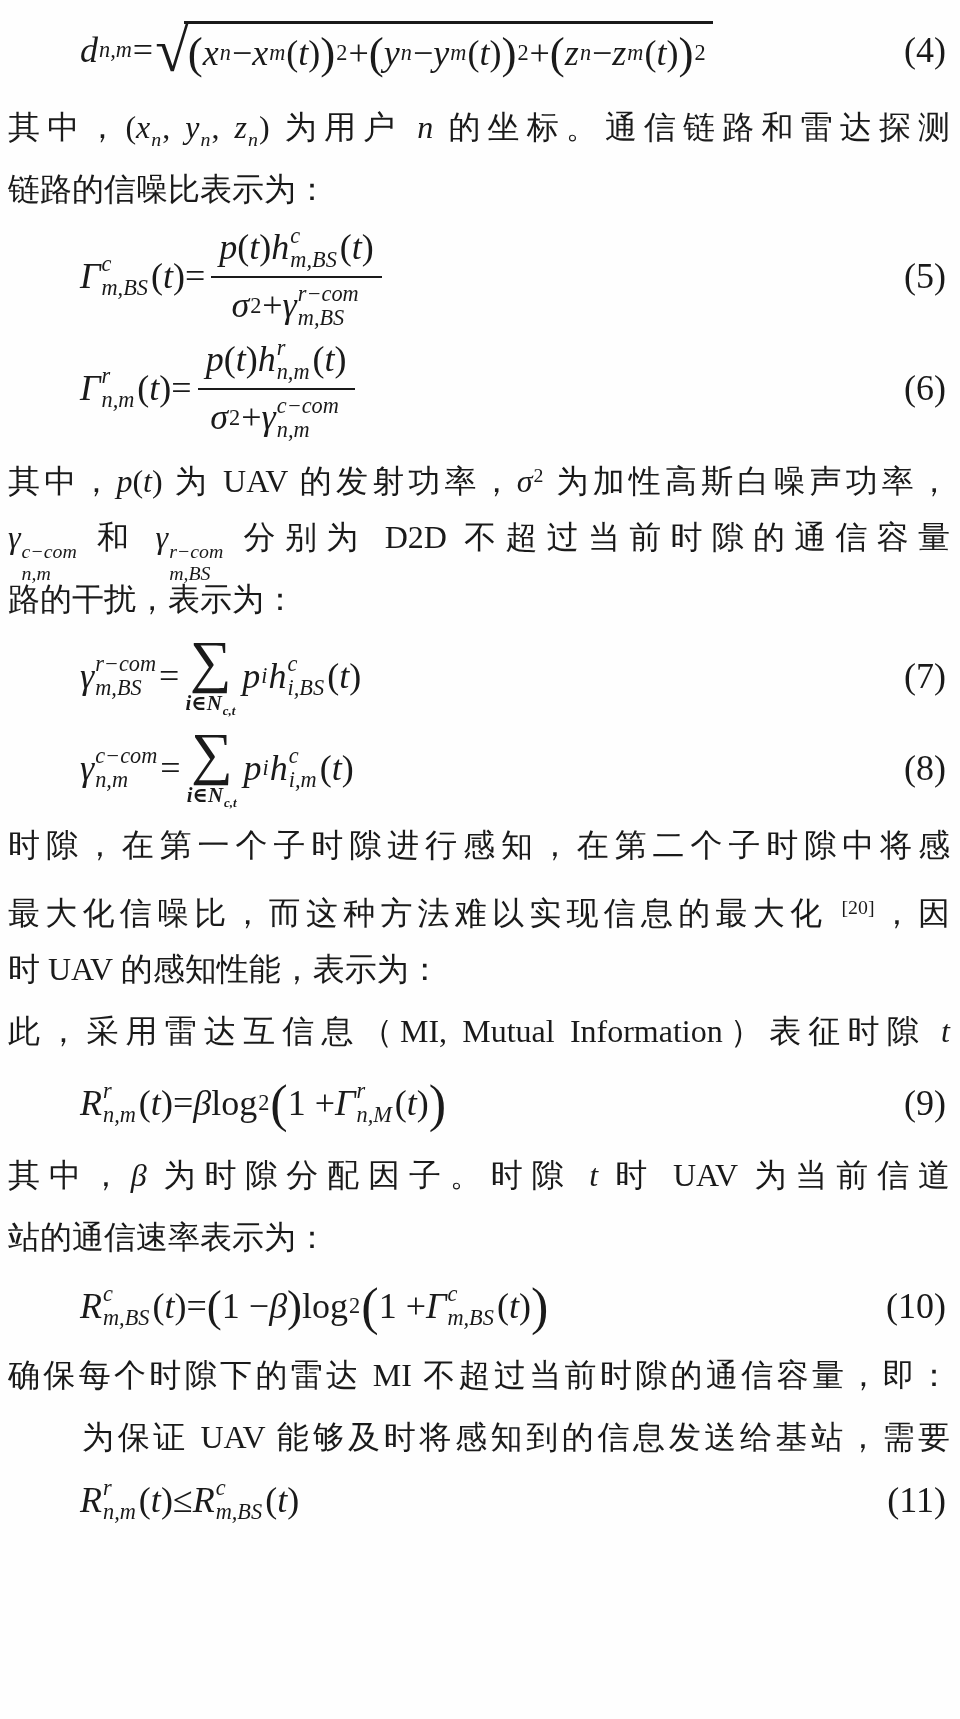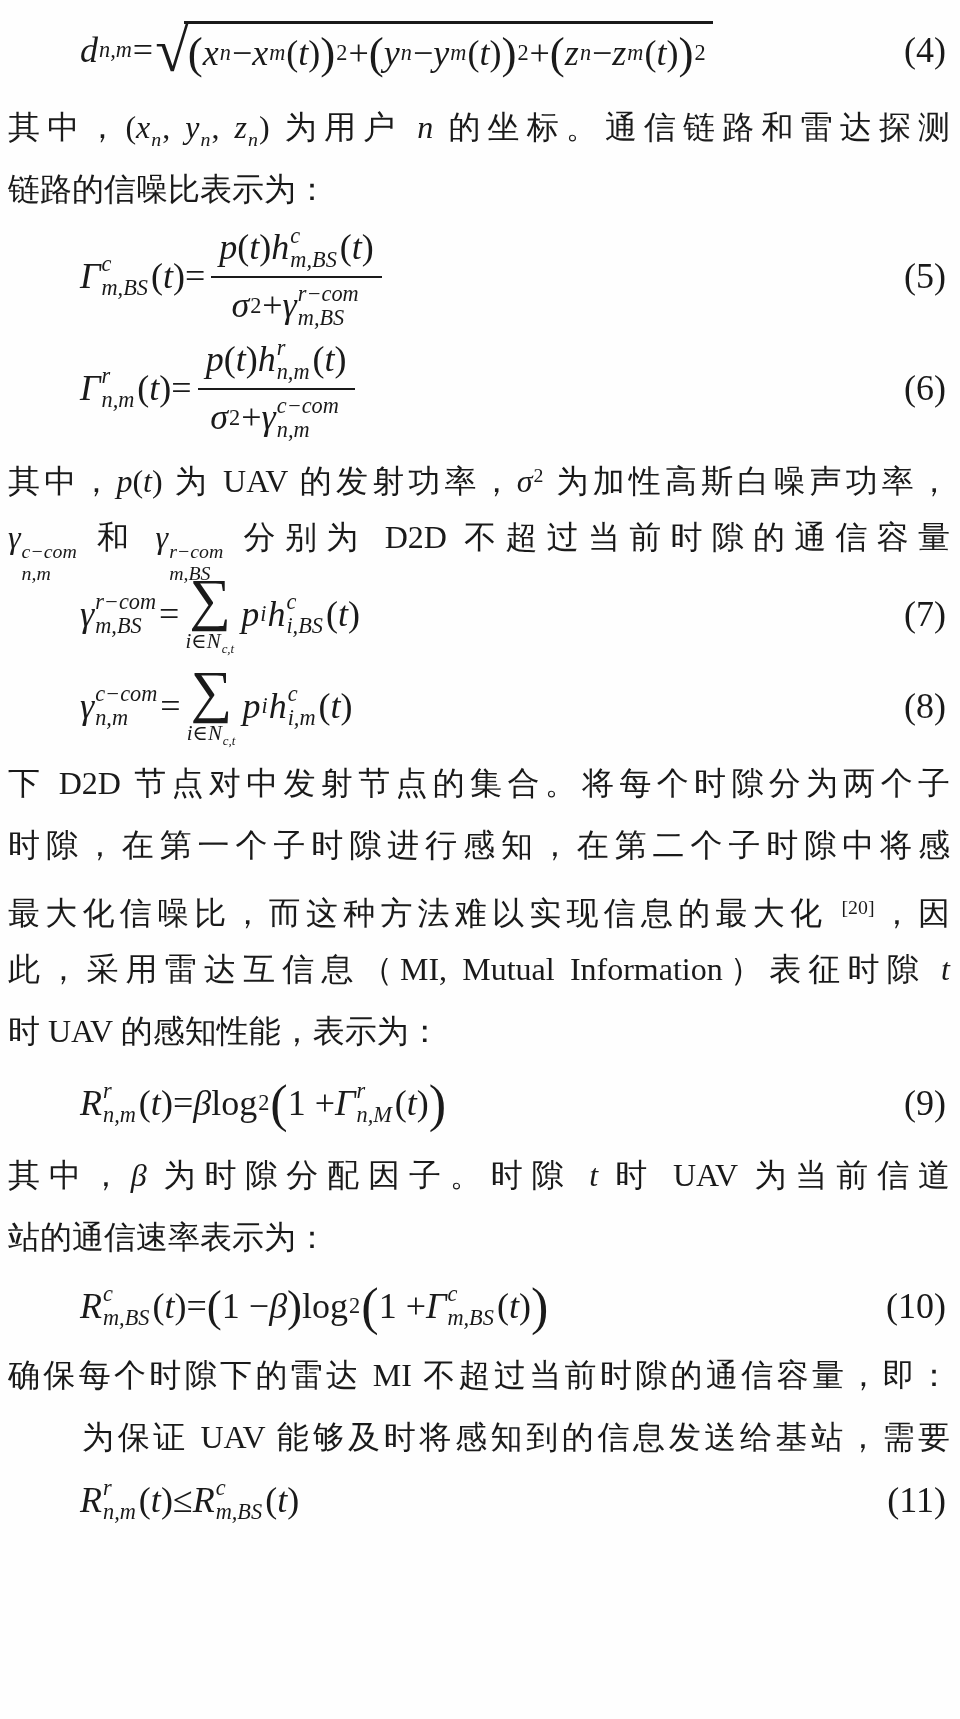--- a/index.html
+++ b/index.html
@@ -57,21 +57,21 @@
   .tsqrt .rad{font-size:1.7em;line-height:.95;font-style:normal;margin-right:-5px;}
   .tsqrt .sbody{
     display:inline-flex;align-items:center;
     border-top:3px solid currentColor;padding:3px 6px 0 4px;
   }
   .tsum{
     display:inline-flex;flex-direction:column;align-items:center;
     vertical-align:middle;margin:0 6px;line-height:1;
   }
   .tsum .sig{font-size:1.62em;line-height:.95;font-style:normal;}
-  .tsum .under{font-size:.58em;line-height:1.1;margin-top:2px;font-style:italic;}
+  .tsum .under{font-size:.58em;line-height:1.1;margin-top:2px;font-style:italic;font-weight:bold;}
   .big{vertical-align:-.1em;}
 </style>
 </head>
 <body>
 
 <div class="page">
   <div id="doc">
       <div class="eqrow" id="eq-4">
         <span class="eqbody">
           <span class="ti">d</span>
@@ -206,20 +206,21 @@
       </div>
       <div class="para">
         <div class="tline j"><span class="tr">其中，</span><span class="ti">p</span><span class="tr">(</span><span class="ti">t</span><span class="tr">) 为 UAV 的发射功率，</span><span class="ti">σ</span><span class="tsup up">2</span><span class="tr"> 为加性高斯白噪声功率，</span></div>
         <div class="tline j"><span class="ti">γ</span><span class="tss">
             <span class="s-sup">c−com</span>
             <span class="s-sub">n,m</span>
           </span><span class="tr"> 和 </span><span class="ti">γ</span><span class="tss">
             <span class="s-sup">r−com</span>
             <span class="s-sub">m,BS</span>
           </span><span class="tr"> 分别为 D2D 不超过当前时隙的通信容量</span></div>
+        <div class="tline"><span class="tr">路的干扰，表示为：</span></div>
       </div>
       <div class="eqrow" id="eq-7">
         <span class="eqbody">
           <span class="ti">γ</span>
           <span class="tss">
             <span class="s-sup">r−com</span>
             <span class="s-sub">m,BS</span>
           </span>
           <span class="tr"> = </span>
           <span class="tsum">
@@ -258,25 +259,24 @@
             <span class="s-sup">c</span>
             <span class="s-sub">i,m</span>
           </span>
           <span class="tr">(</span>
           <span class="ti">t</span>
           <span class="tr">)</span>
         </span>
         <span class="eqnum">(8)</span>
       </div>
       <div class="para">
-        <div class="tline j"><span class="tr">下 D2D 节点对中发射节点的集合。将每个时隙分为两个子</span></div>
         <div class="tline j"><span class="tr">时隙，在第一个子时隙进行感知，在第二个子时隙中将感</span></div>
         <div class="tline j"><span class="tr">最大化信噪比，而这种方法难以实现信息的最大化 </span><span class="tsup up">[20]</span><span class="tr">，因</span></div>
+        <div class="tline"><span class="tr">时 UAV 的感知性能，表示为：</span></div>
         <div class="tline j"><span class="tr">此，采用雷达互信息（MI, Mutual Information）表征时隙 </span><span class="ti">t</span></div>
-        <div class="tline"><span class="tr">时 UAV 的感知性能，表示为：</span></div>
       </div>
       <div class="eqrow" id="eq-9">
         <span class="eqbody">
           <span class="ti">R</span>
           <span class="tss">
             <span class="s-sup">r</span>
             <span class="s-sub">n,m</span>
           </span>
           <span class="tr">(</span>
           <span class="ti">t</span>

